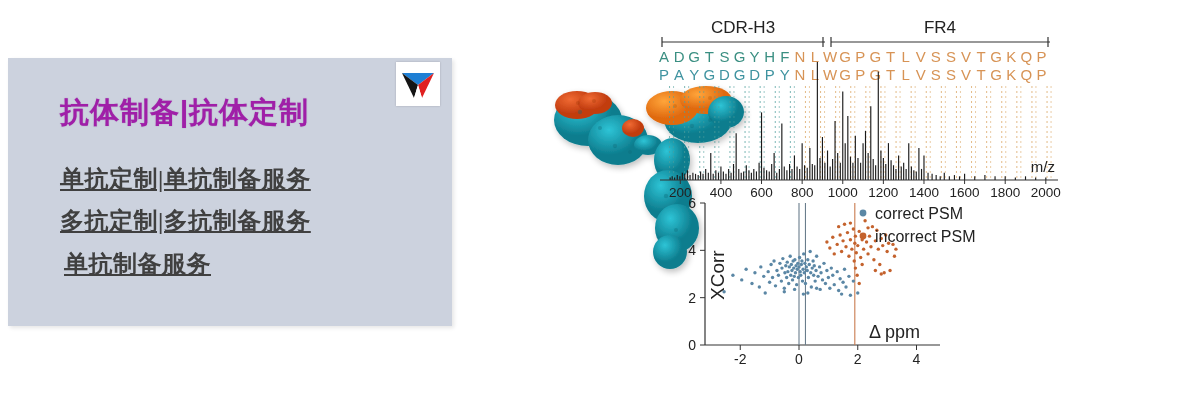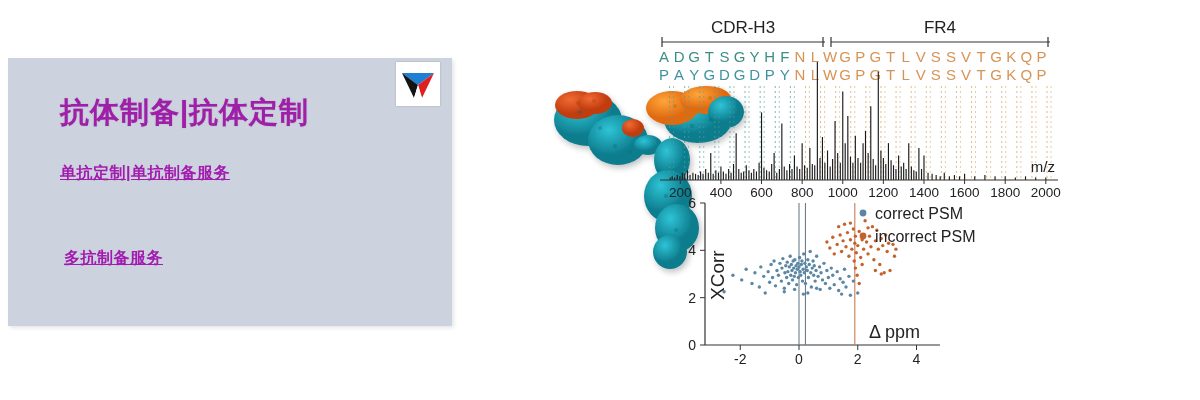--- a/index.html
+++ b/index.html
@@ -17,22 +17,22 @@
     box-shadow:2px 2px 4px rgba(0,0,0,.10);
   }
   #promo-title{
     position:absolute;left:52px;top:35px;
     font-size:29px;font-weight:600;color:#a01fa8;
     letter-spacing:1px;white-space:nowrap;
     text-shadow:0 0 1px rgba(120,20,140,.5);
   }
   .promo-link{
     position:absolute;left:52px;
-    font-size:16px;font-weight:700;color:#a21caf;
-    white-space:nowrap;letter-spacing:.5px;
+    font-size:24px;font-weight:700;color:#404040;
+    white-space:nowrap;letter-spacing:.5px;font-family:Liberation Serif, serif;
   }
   #promo-link-0{top:105px;}
   #promo-link-1{top:147px;}
   #promo-link-2{top:190px;left:56px;}
 
   #promo-logo{
     position:absolute;right:12px;top:4px;width:44px;height:44px;
     background:#ffffff;
     display:flex;align-items:center;justify-content:center;
     box-shadow:0 0 2px rgba(0,0,0,.2);
@@ -54,21 +54,22 @@
       <polygon points="2,5 34,5 18,17" fill="#1e7fd4"></polygon>
       <polygon points="2,5 18,17 14,30" fill="#141414"></polygon>
       <polygon points="34,5 18,17 22,30" fill="#e02020"></polygon>
       <polygon points="14,30 18,17 22,30" fill="#ffffff"></polygon>
     </svg>
   </div>
 
   <div id="promo-title">抗体制备|抗体定制</div>
 
   <a class="promo-link" id="promo-link-0" href="#">单抗定制|单抗制备服务</a>
-  <a class="promo-link" id="promo-link-2" href="#">多抗制备服务</a>
+  <a class="promo-link" id="promo-link-1" href="#">多抗定制|多抗制备服务</a>
+  <a class="promo-link" id="promo-link-2" href="#">单抗制备服务</a>
 </div>
 
 <div id="figure-panel">
   <svg id="figure-svg" width="680" height="400" viewBox="0 0 680 400">
     <defs>
       <radialGradient id="tealG" cx="35%" cy="30%">
         <stop offset="0%" stop-color="#2ec4d6"></stop>
           <stop offset="100%" stop-color="#0d7d8e"></stop>
       </radialGradient>
       <radialGradient id="orangeG" cx="35%" cy="30%">

